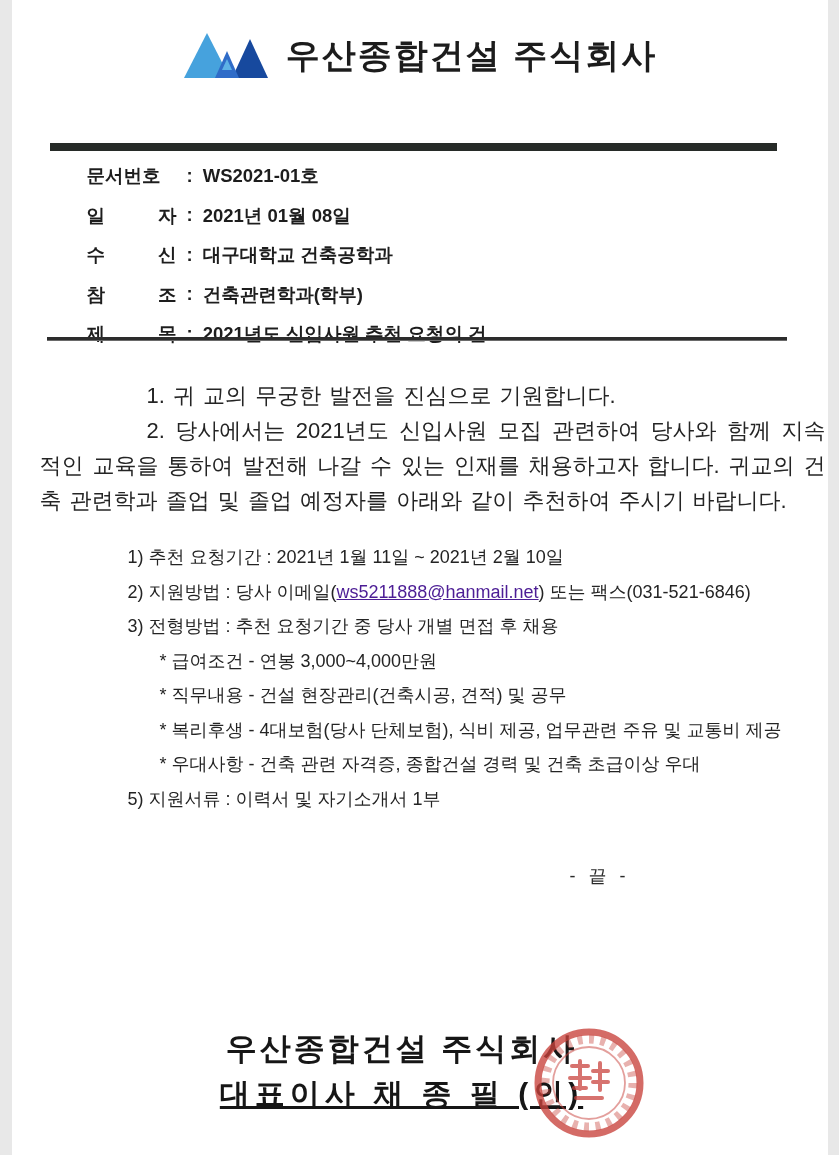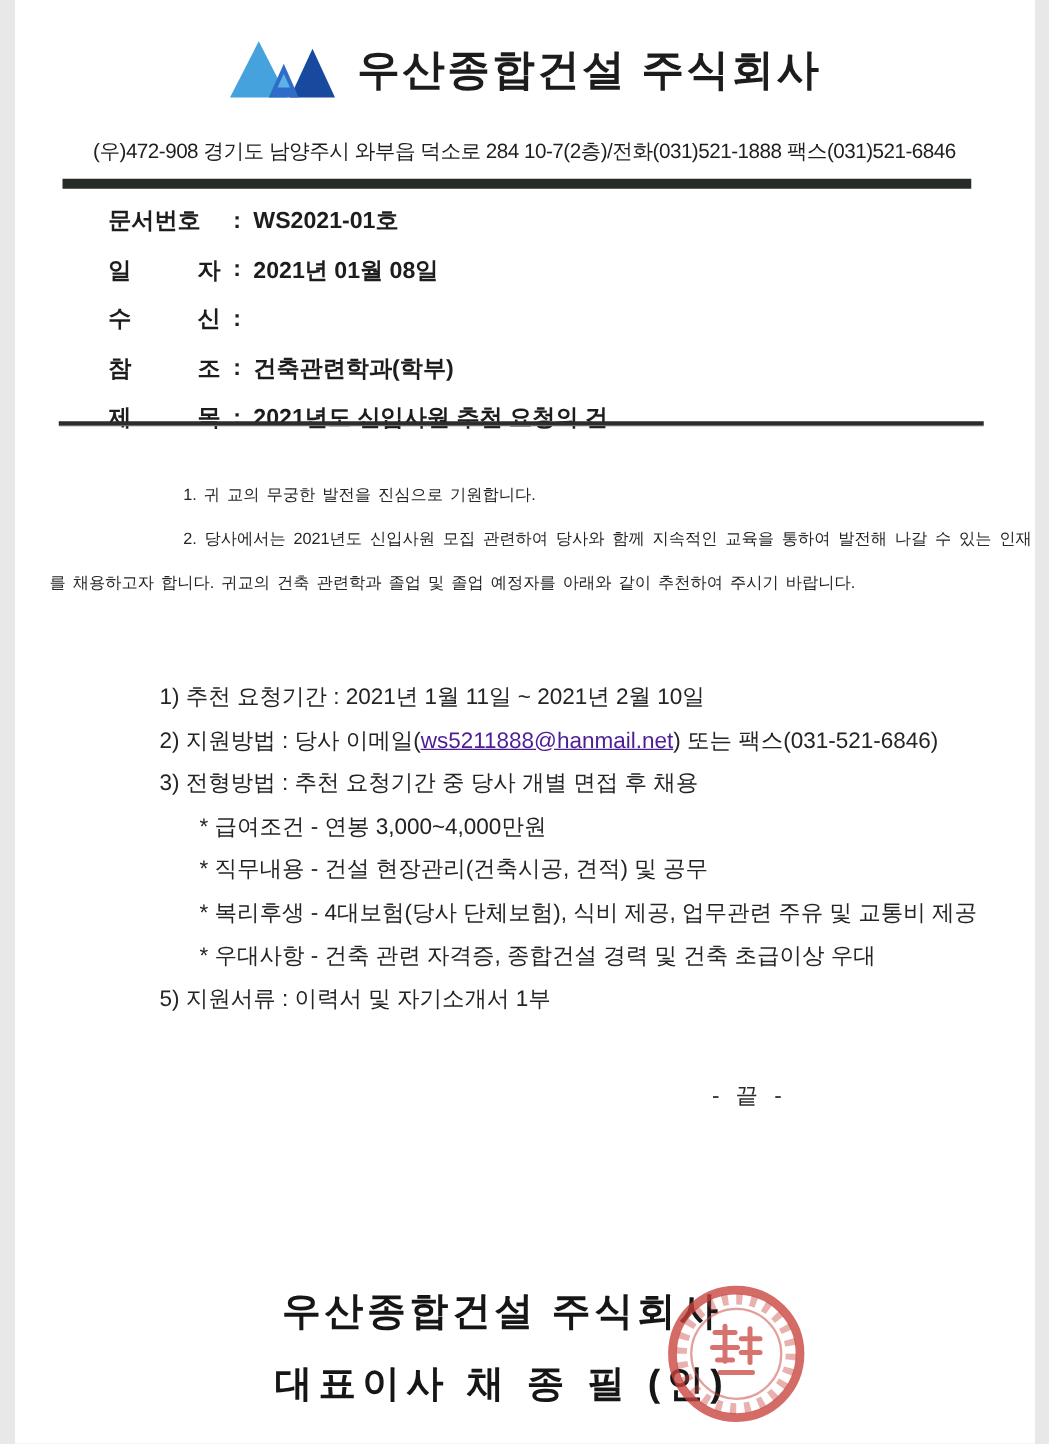--- a/index.html
+++ b/index.html
@@ -68,21 +68,21 @@
     position: absolute;
     top: 337px; left: 35px;
     width: 740px; height: 3px;
     border-top: 3px solid #2c2c2c;
     border-bottom: 1px solid #6a6a6a;
   }
   
   .letter-body {
     position: absolute;
     top: 378px; left: 28px; width: 786px;
-    font-size: 13px;
+    font-size: 22px;
     line-height: 35px;
     color: #242424;
   }
   .letter-body p {
     margin: 0;
     text-indent: 107px;
     text-align: justify;
     word-spacing: 2px;
   }
   
@@ -114,25 +114,26 @@
     text-align: center;
     color: #161616;
   }
   .f-company {
     font-size: 31px;
     font-weight: 700;
     letter-spacing: 3px;
     white-space: nowrap;
   }
   .f-ceo {
-    margin-top: 17px;
+    margin-top: 4px;
     font-size: 30px;
     font-weight: 700;
     letter-spacing: 5px;
     white-space: nowrap;
+    text-decoration: underline;
   }
   .seal {
     position: absolute;
     top: 1026px; left: 520px;
     width: 114px; height: 114px;
     line-height: 0;
     opacity: 0.92;
   }
 </style>
 </head>
@@ -145,38 +146,38 @@
       <svg width="88" height="52" viewBox="0 0 88 52" aria-hidden="true">
         <polygon points="2,48 25,3 48,48" fill="#46a2dd"></polygon>
         <polygon points="50,48 68,9 86,48" fill="#17499e"></polygon>
         <polygon points="33,48 45,21 57,48" fill="#2f6cc8"></polygon>
         <polygon points="40,40 45,29 50,40" fill="#5db1e6"></polygon>
       </svg>
     </span>
     <h1 class="company-name">우산종합건설  주식회사</h1>
   </div>
 
-  <div class="address-line">(우)472-908 경기도 남양주시 와부읍 덕소로 284 10-7(2층)/전화(031)521-1888 팩스(031)521-6846</div>
 
   <div class="rule-thick"></div>
 
   <div class="meta">
     <div class="meta-row">
       <span class="m-label">문서번호</span>
       <span class="m-colon">:</span>
       <span class="m-value">WS2021-01호</span>
     </div>
     <div class="meta-row">
       <span class="m-label">일 자</span>
       <span class="m-colon">:</span>
       <span class="m-value">2021년 01월 08일</span>
     </div>
     <div class="meta-row">
       <span class="m-label">수 신</span>
       <span class="m-colon">:</span>
+      <span class="m-value">대구대학교 건축공학과</span>
     </div>
     <div class="meta-row">
       <span class="m-label">참 조</span>
       <span class="m-colon">:</span>
       <span class="m-value">건축관련학과(학부)</span>
     </div>
     <div class="meta-row">
       <span class="m-label">제 목</span>
       <span class="m-colon">:</span>
       <span class="m-value">2021년도 신입사원 추천 요청의 건</span>

